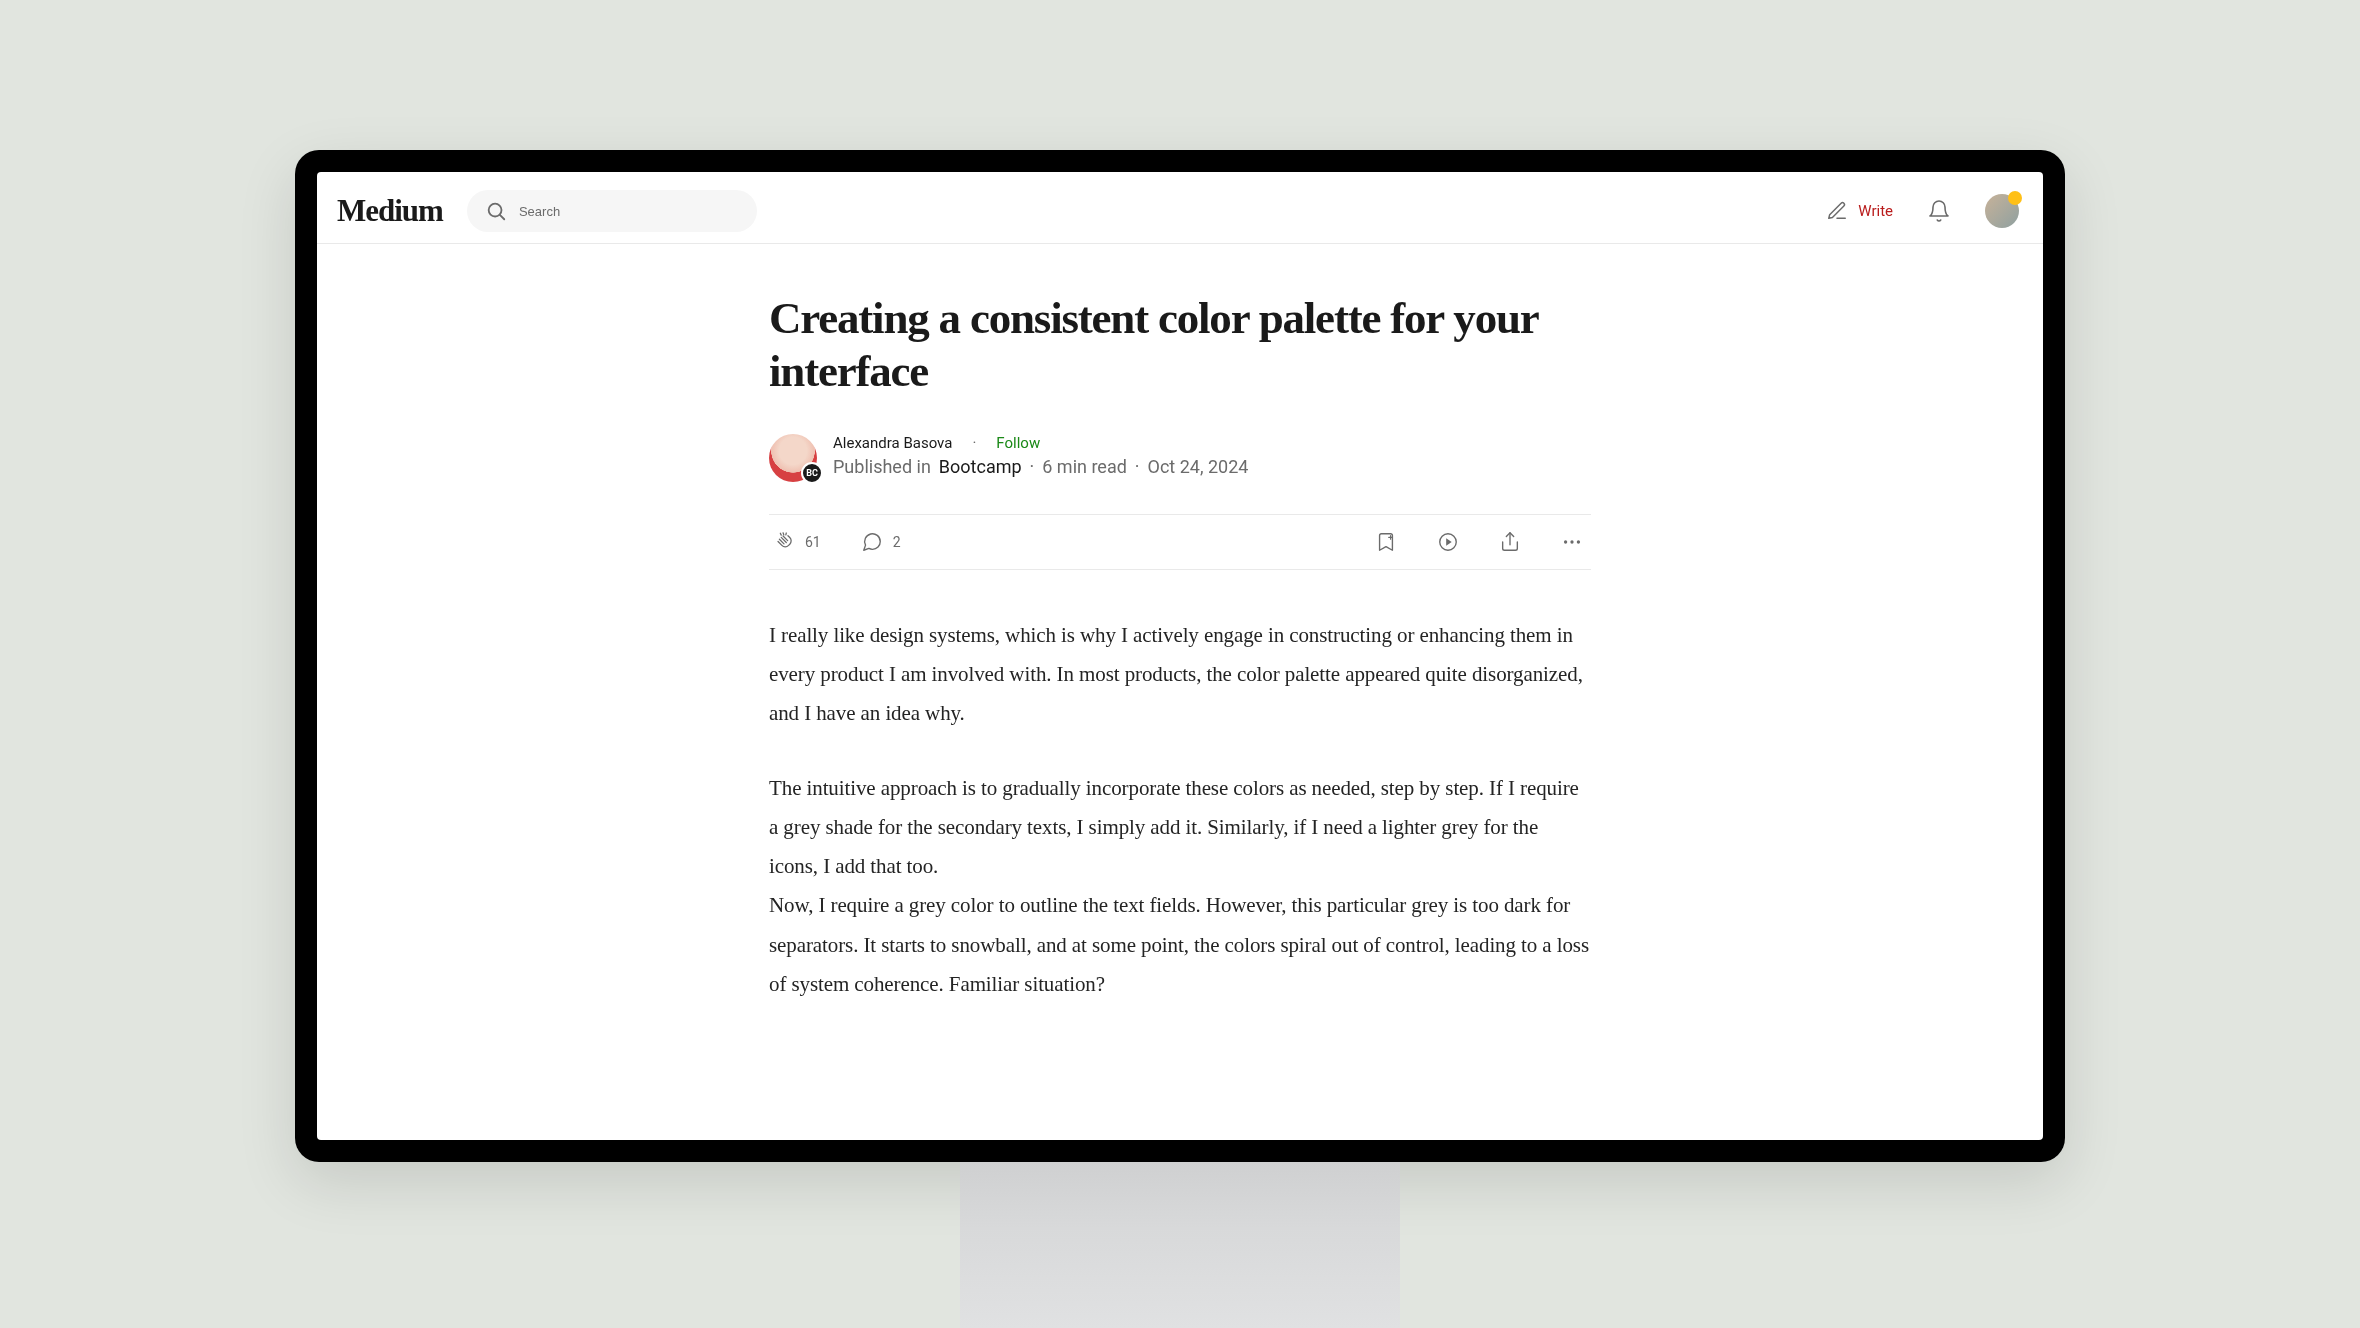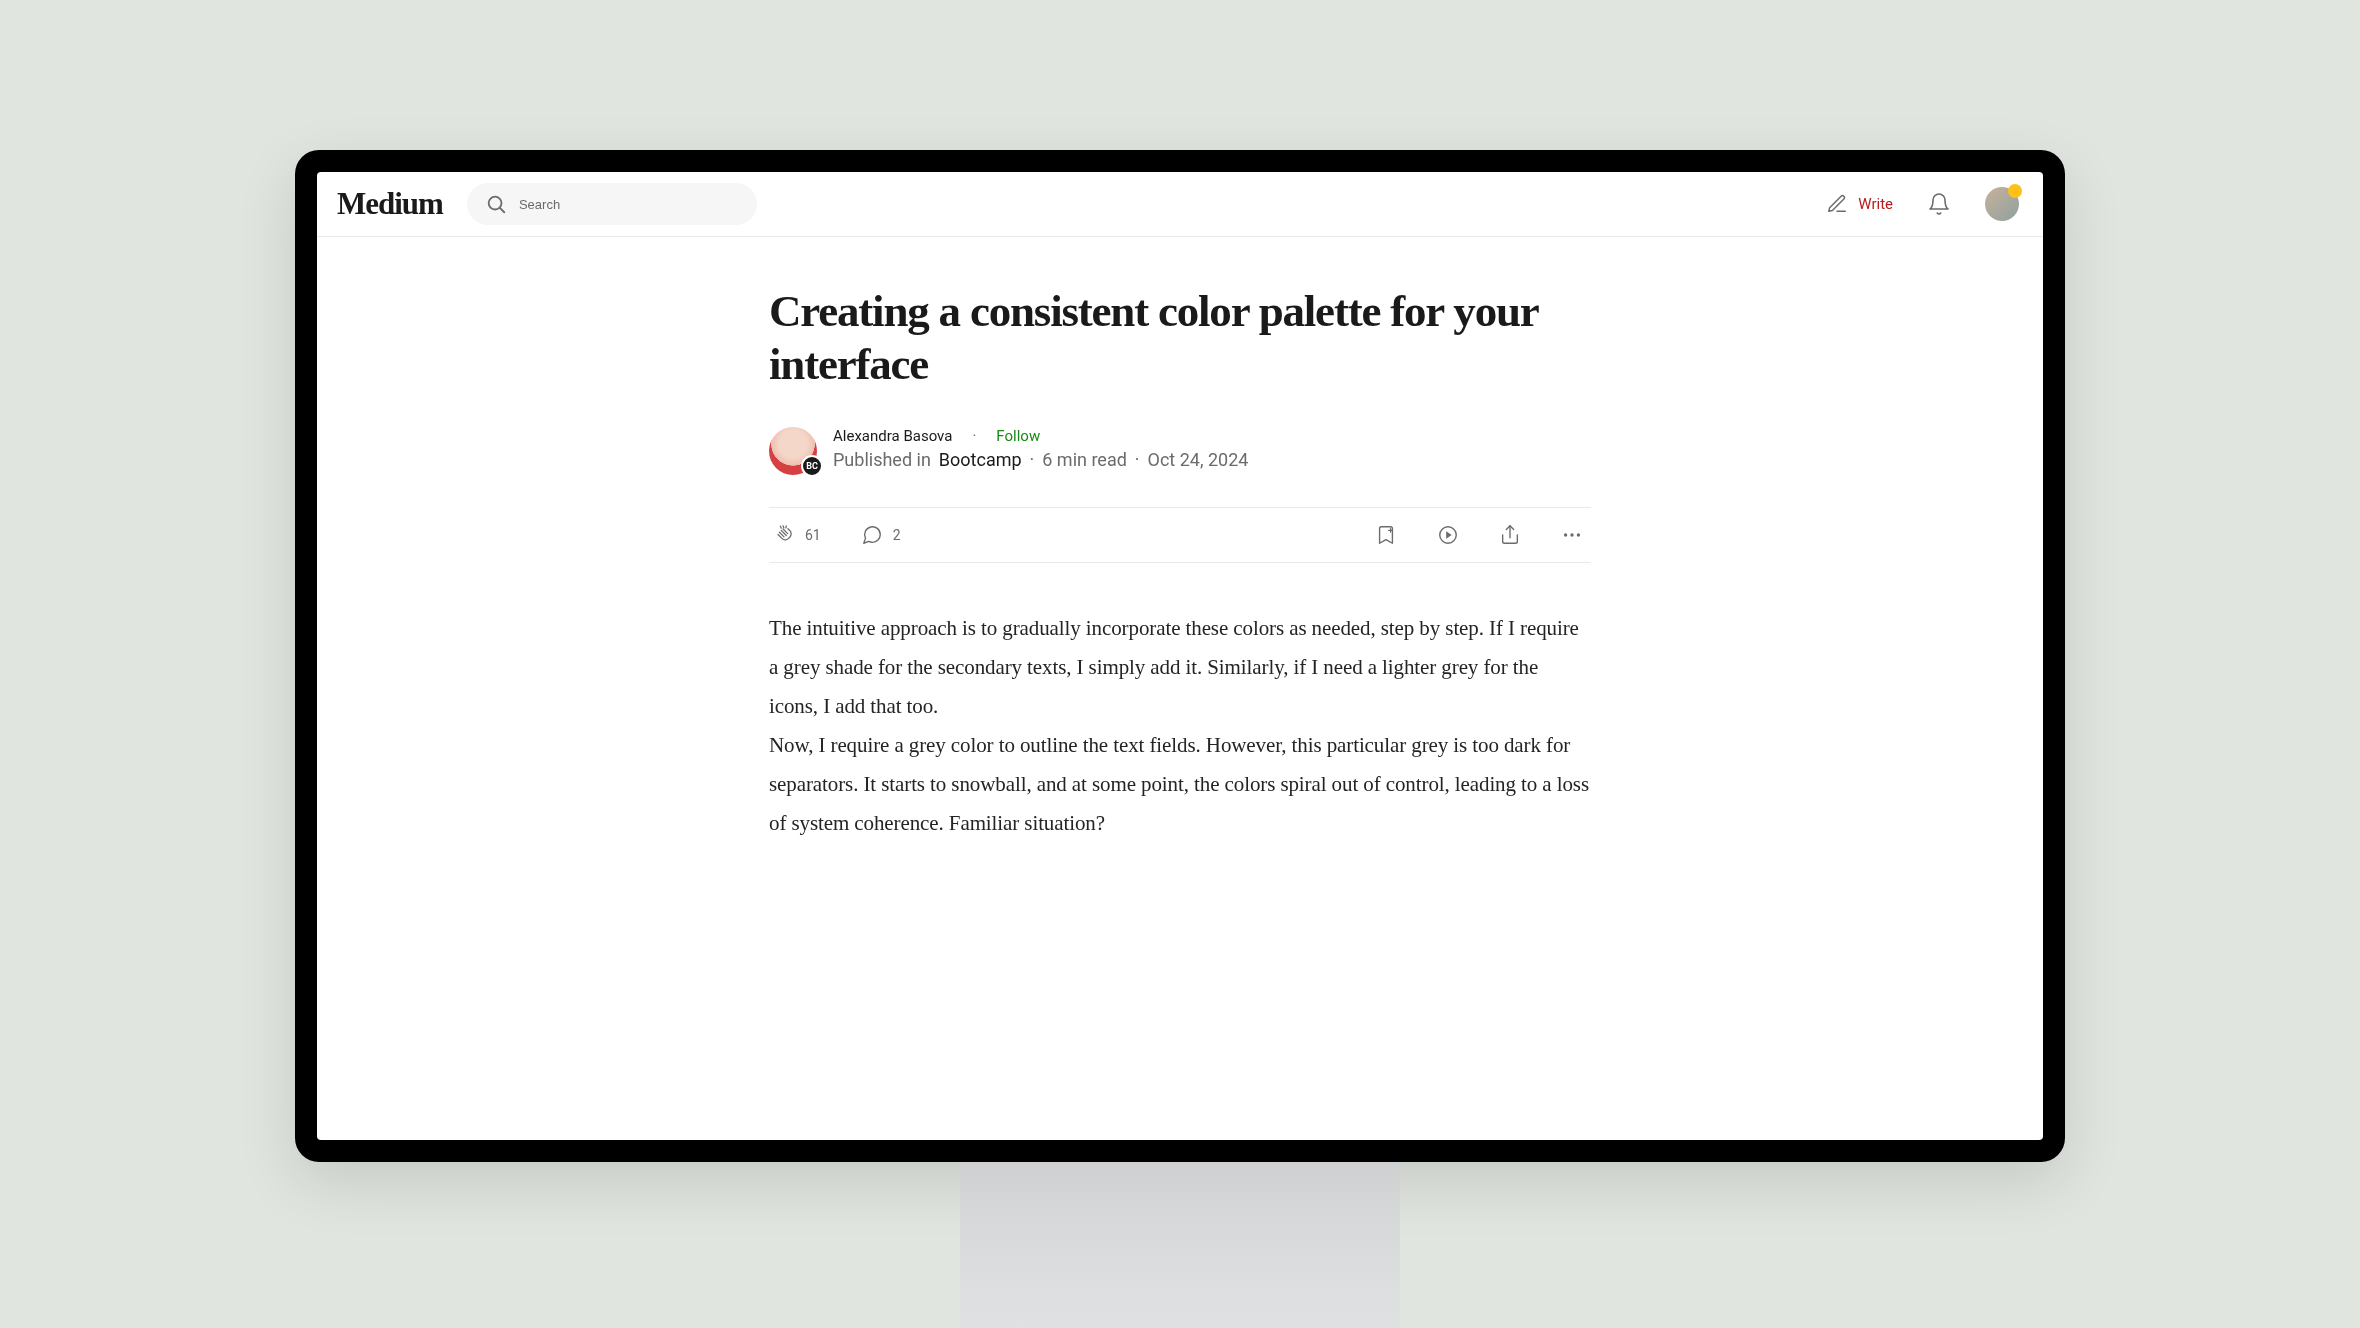--- a/index.html
+++ b/index.html
@@ -37,20 +37,21 @@
   }
 
   
   .header {
     display: flex;
     align-items: center;
     height: 65px;
     padding: 0 24px 0 20px;
     border-bottom: 1px solid #e9e9e9;
     gap: 24px;
+    margin-top: 7px;
   }
   .logo {
     font-family: Georgia, "Times New Roman", serif;
     font-weight: 700;
     font-size: 31px;
     letter-spacing: -1px;
     color: #1a1a1a;
   }
   .search-wrap {
     display: flex;
@@ -288,20 +289,21 @@
                     <circle cx="5" cy="12" r="1.8"></circle>
                     <circle cx="12" cy="12" r="1.8"></circle>
                     <circle cx="19" cy="12" r="1.8"></circle>
                   </svg>
               </span>
             </div>
           </div>
         </div>
 
         <div class="body-text">
+          <p>I really like design systems, which is why I actively engage in constructing or enhancing them in every product I am involved with. In most products, the color palette appeared quite disorganized, and I have an idea why.</p>
           <p style="white-space:pre-line;">The intuitive approach is to gradually incorporate these colors as needed, step by step. If I require a grey shade for the secondary texts, I simply add it. Similarly, if I need a lighter grey for the icons, I add that too.
 Now, I require a grey color to outline the text fields. However, this particular grey is too dark for separators. It starts to snowball, and at some point, the colors spiral out of control, leading to a loss of system coherence. Familiar situation?</p>
         </div>
       </div>
     </div>
 
   </div>
 </div>
 <div class="monitor-stand"></div>
 

